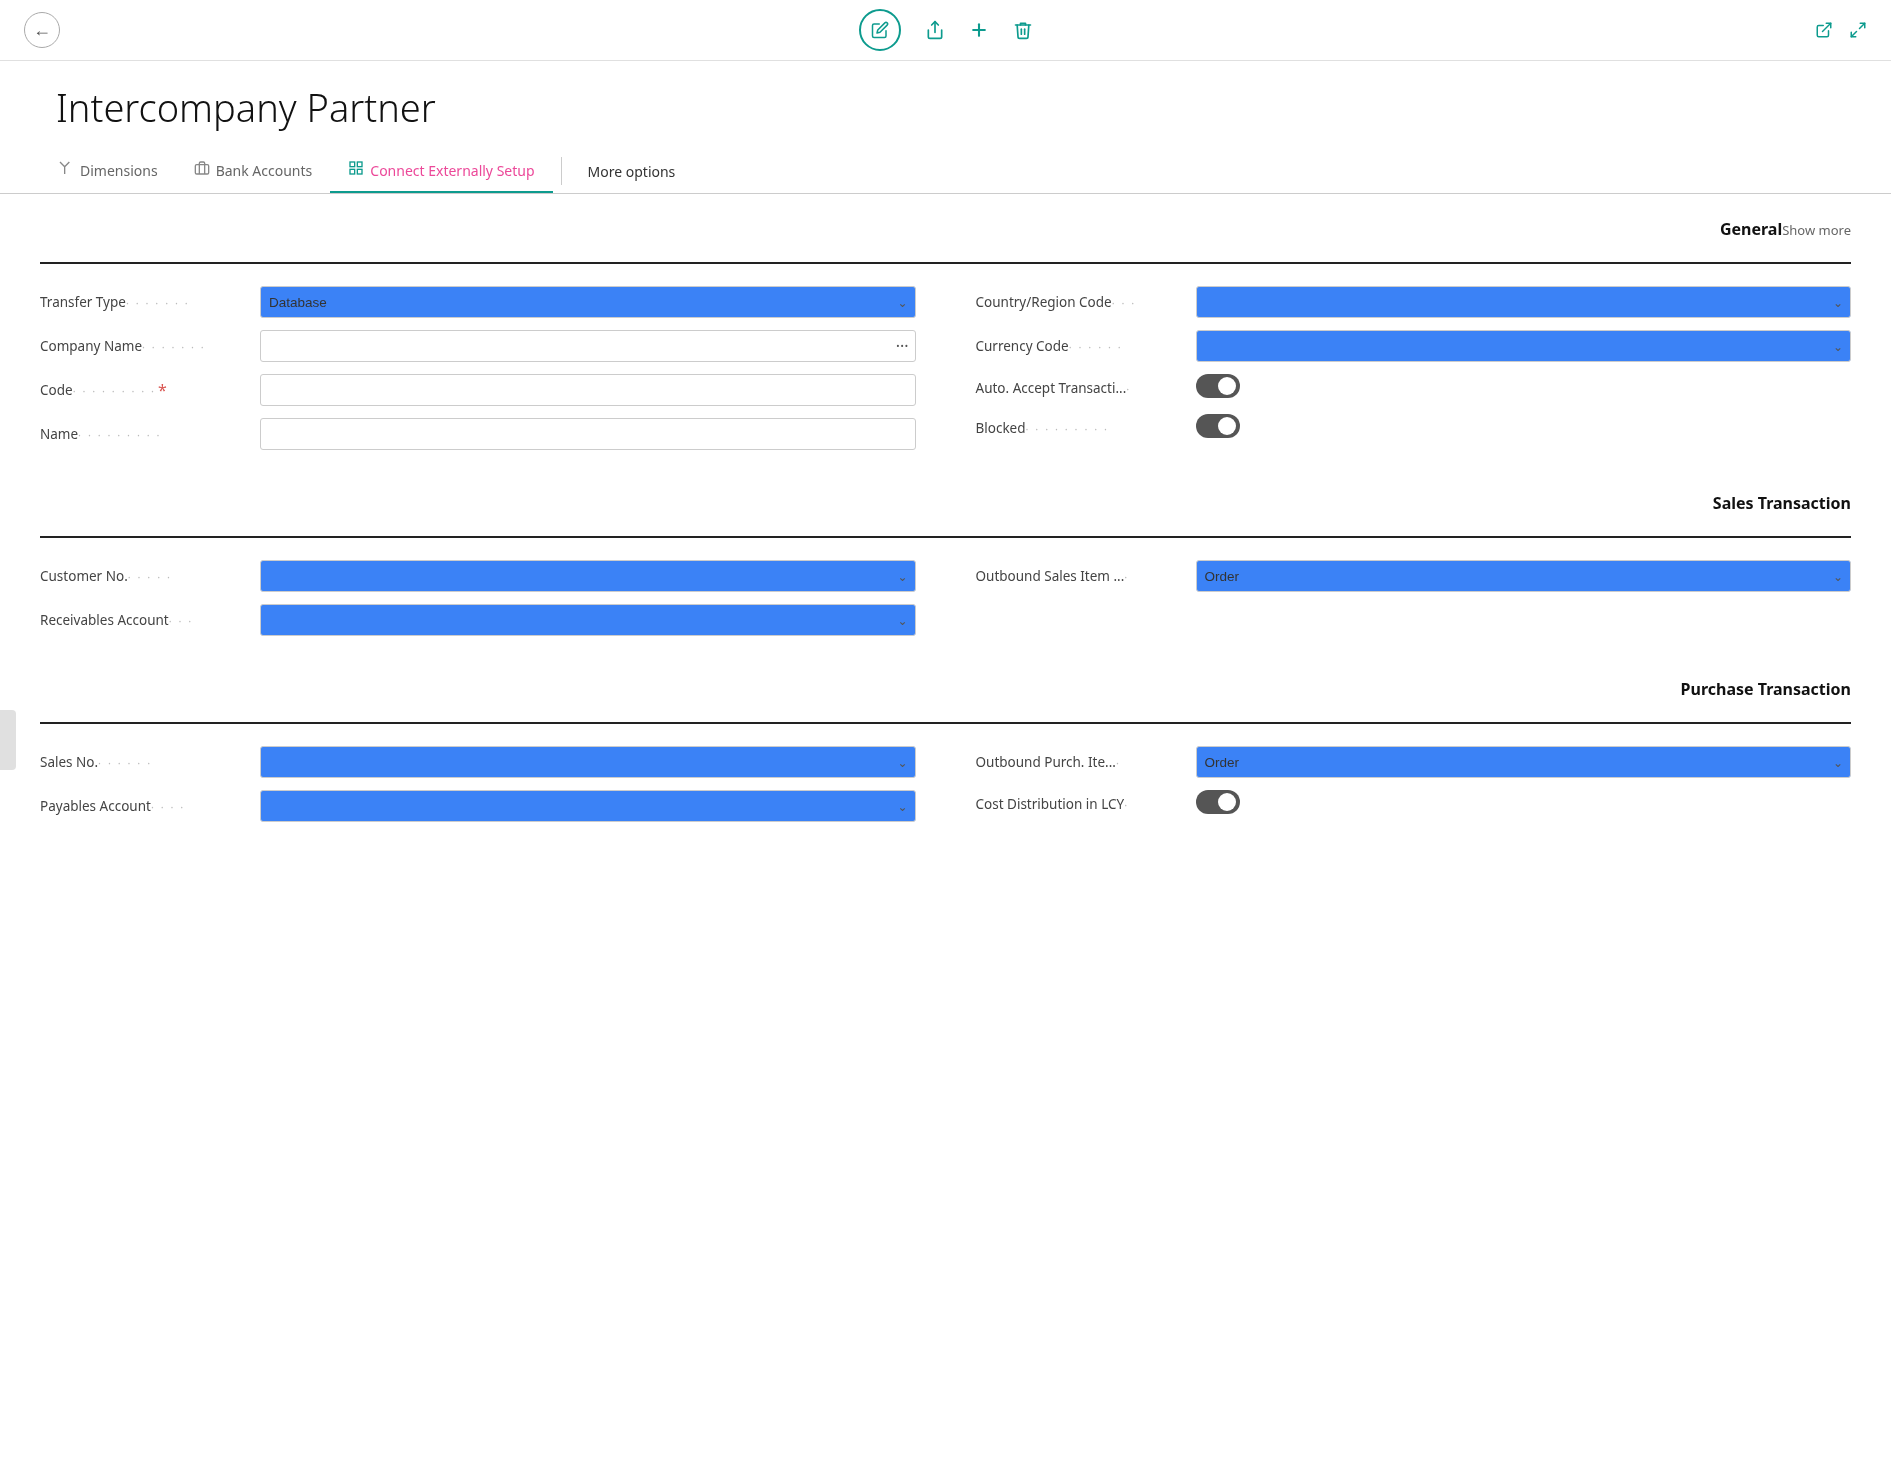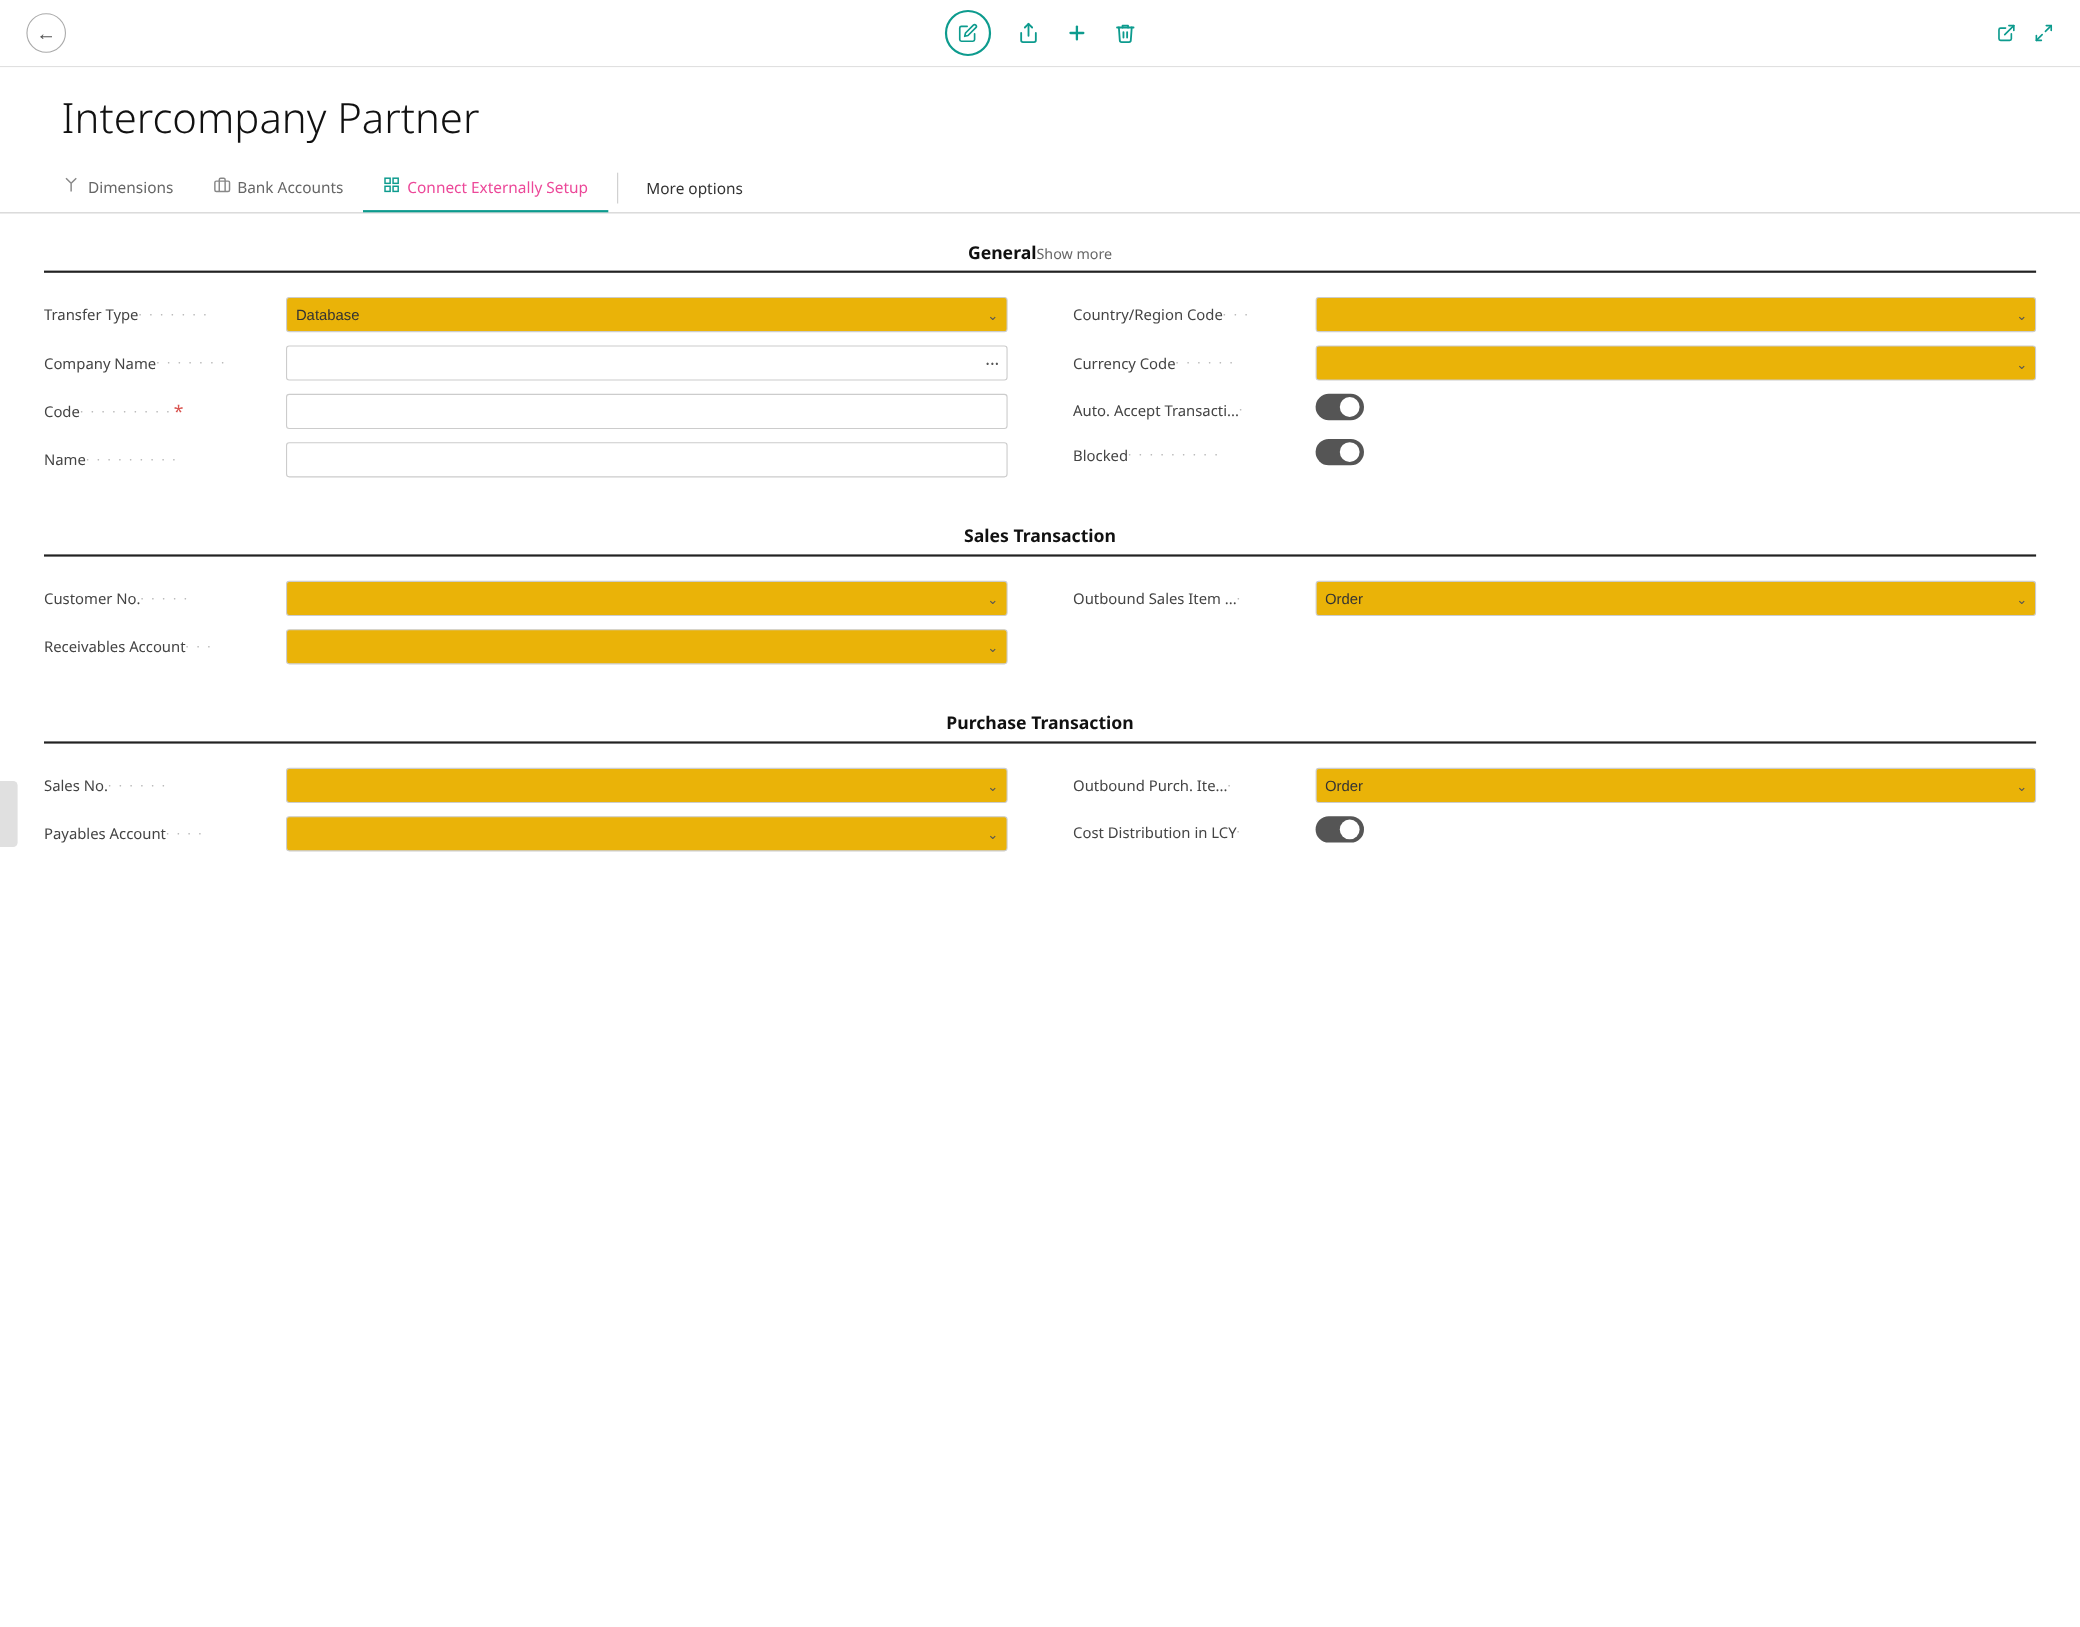--- a/index.html
+++ b/index.html
@@ -102,23 +102,23 @@
     }
     .main-content {
       padding: 24px 40px;
     }
     .section {
       margin-bottom: 36px;
     }
     .section-header {
       display: flex;
       align-items: baseline;
-      justify-content: center;
+      justify-content: flex-end;
       border-bottom: 2px solid #222;
-      padding-bottom: 6px;
+      padding-bottom: 22px;
       margin-bottom: 16px;
     }
     .section-title {
       font-size: 16px;
       font-weight: 700;
       color: #111;
     }
     .show-more {
       font-size: 13px;
       color: #666;
@@ -172,21 +172,21 @@
       align-items: center;
     }
     .form-select {
       width: 100%;
       height: 32px;
       border: 1px solid #ccc;
       border-radius: 3px;
       padding: 0 30px 0 8px;
       font-size: 13.5px;
       color: #333;
-      background: #eab308;
+      background: #3b82f6;
       appearance: none;
       cursor: pointer;
       outline: none;
     }
     .select-arrow {
       position: absolute;
       right: 8px;
       color: #555;
       pointer-events: none;
       font-size: 12px;

